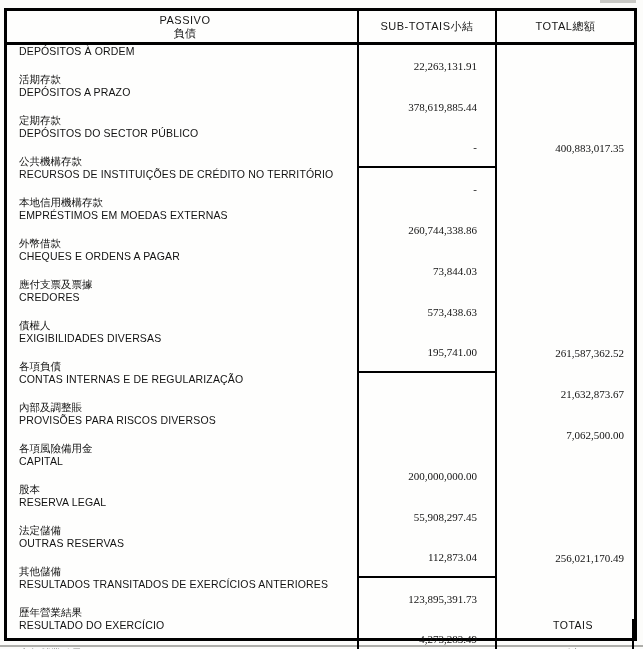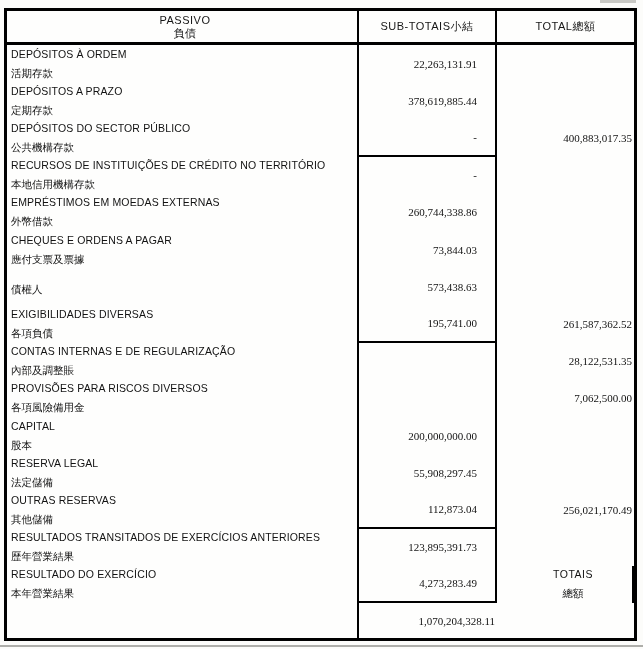--- a/index.html
+++ b/index.html
@@ -21,34 +21,34 @@
   }
   .cell{box-sizing:border-box;min-width:0;}
   .hd{
     border-bottom:3px solid #000;
     display:flex;flex-direction:row;align-items:center;justify-content:center;
     font-size:11px;letter-spacing:.5px;color:#161616;line-height:13px;
   }
   .p{
     border-right:2px solid #000;
     display:flex;flex-direction:column;justify-content:center;
-    padding-left:4px;
+    padding-left:12px;
   }
   .s{
     border-right:2px solid #000;
     display:flex;align-items:center;justify-content:flex-end;
     padding-right:18px;
   }
   .t{
     display:flex;align-items:center;justify-content:flex-end;
-    padding-right:2px;
+    padding-right:10px;
   }
   .ge{border-bottom:2px solid #000;}
   .lbl-pt{font-size:10.5px;letter-spacing:.15px;color:#121212;line-height:13px;white-space:nowrap;}
-  .lbl-zh{font-size:10.5px;color:#121212;line-height:14px;margin-top:5px;}
+  .lbl-zh{font-size:10.5px;color:#121212;line-height:14px;margin-top:14px;}
   .val{font-family:"Liberation Serif",serif;font-size:11px;color:#121212;}
   .ftr{
     border-right:2px solid #000;
     display:flex;flex-direction:column;align-items:center;justify-content:center;
     padding-left:17px;
   }
   .ftr .lbl-pt{letter-spacing:.5px;}
 </style>
 </head>
 <body>
@@ -131,20 +131,21 @@
     <div class="lbl-zh">應付支票及票據</div>
   </div>
   <div class="cell s">
       <span class="val">73,844.03</span>
     </div>
   <div class="cell t">
       <span class="val"></span>
     </div>
 
   <div class="cell p">
+    <div class="lbl-pt">CREDORES</div>
     <div class="lbl-zh">債權人</div>
   </div>
   <div class="cell s">
       <span class="val">573,438.63</span>
     </div>
   <div class="cell t">
       <span class="val"></span>
     </div>
 
   <div class="cell p">
@@ -159,21 +160,21 @@
     </div>
 
   <div class="cell p">
     <div class="lbl-pt">CONTAS INTERNAS E DE REGULARIZAÇÃO</div>
     <div class="lbl-zh">內部及調整賬</div>
   </div>
   <div class="cell s">
       <span class="val"></span>
     </div>
   <div class="cell t">
-      <span class="val">28,122,531.35</span>
+      <span class="val">21,632,873.67</span>
     </div>
 
   <div class="cell p">
     <div class="lbl-pt">PROVISÕES PARA RISCOS DIVERSOS</div>
     <div class="lbl-zh">各項風險備用金</div>
   </div>
   <div class="cell s">
       <span class="val"></span>
     </div>
   <div class="cell t">

